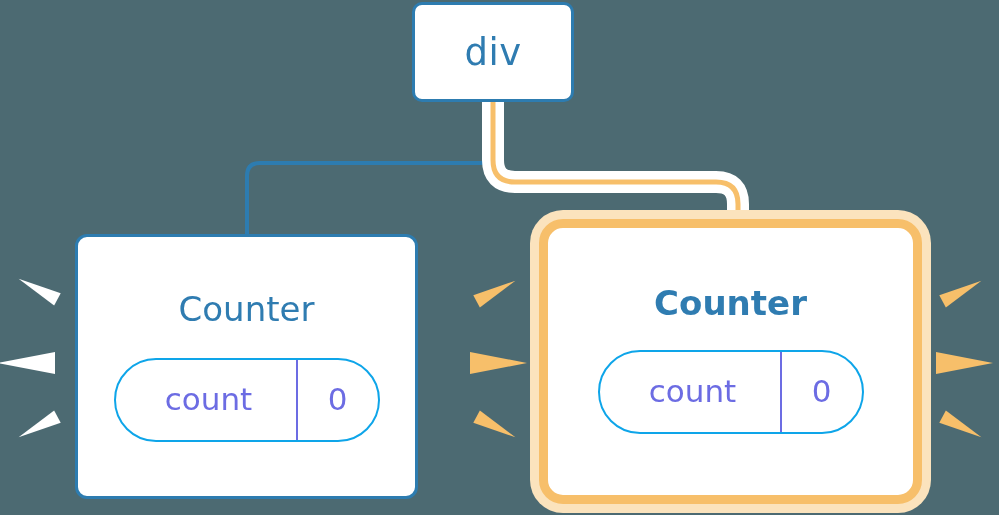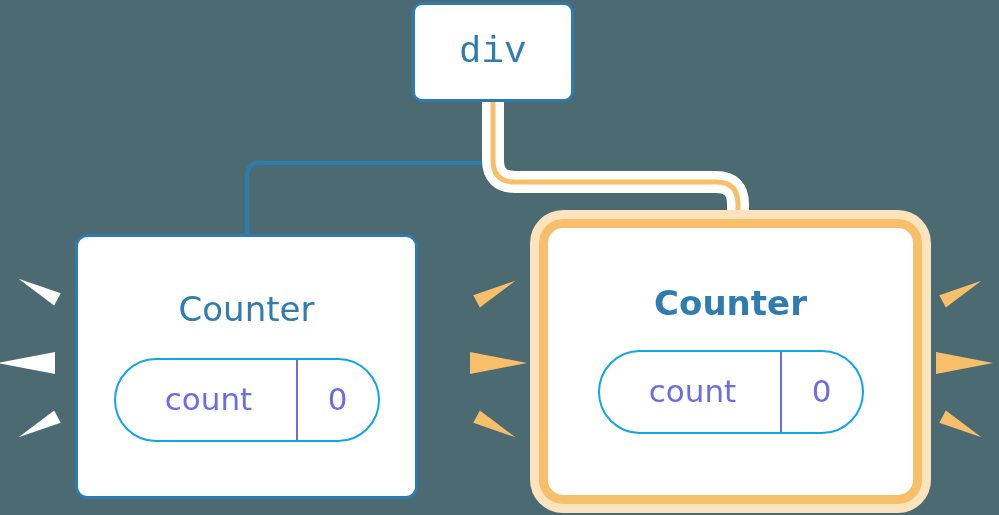--- a/index.html
+++ b/index.html
@@ -33,21 +33,20 @@
     width: 162px;
     height: 100px;
     background: #ffffff;
     border: 3px solid #2d7cb0;
     border-radius: 10px;
     box-sizing: border-box;
     display: flex;
     align-items: center;
     justify-content: center;
     z-index: 5;
-    font-family: Liberation Mono, monospace;
   }
   .node-div .node-div-label {
     font-size: 37px;
     color: #2f7cb1;
     font-weight: 400;
     letter-spacing: 0.5px;
     line-height: 1;
   }
 
   

